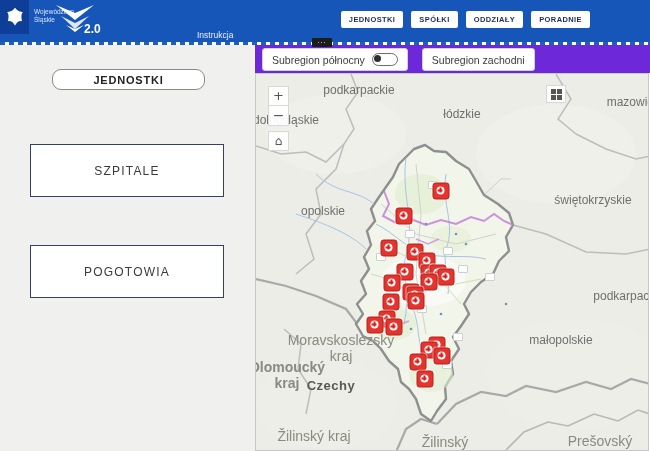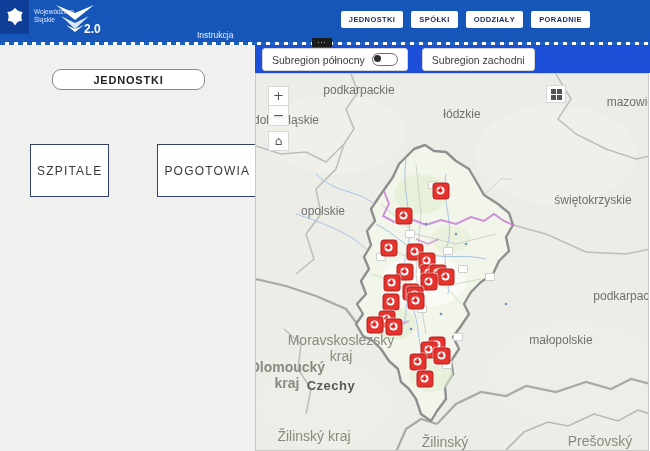--- a/index.html
+++ b/index.html
@@ -27,26 +27,26 @@
   .dashed-sep{position:absolute;left:0;top:42px;width:650px;height:3px;background:
     repeating-linear-gradient(90deg,#1f5fc0 0 5px,#ffffff 5px 9px);}
   .overflow-badge{position:absolute;left:312px;top:38px;width:20px;height:9px;background:#1c1c1c;
     color:#ffffff;font-size:8px;line-height:5px;text-align:center;letter-spacing:1px;z-index:30;border-radius:1px;}
 
   
   .sidebar{position:absolute;left:0;top:45px;width:255px;height:406px;background:#f0f0ee;border-right:1px solid #d6d6d4;}
   .section-pill{position:absolute;left:52px;top:24px;width:151px;height:19px;background:#ffffff;
     border:1px solid #8a8a8a;border-radius:9px;display:flex;align-items:center;justify-content:center;
     font-size:11px;font-weight:bold;color:#222222;letter-spacing:.8px;cursor:pointer;}
-  .side-buttons{position:absolute;left:30px;top:99px;width:194px;display:flex;flex-direction:row;gap:48px;}
+  .side-buttons{position:absolute;left:30px;top:99px;width:194px;display:flex;flex-direction:column;gap:48px;}
   .side-btn{height:53px;background:#ffffff;border:1px solid #33406b;color:#3a3a3a;
     font-family:"Liberation Sans",sans-serif;font-size:12px;letter-spacing:1.2px;cursor:pointer;}
 
   
-  .filter-bar{position:absolute;left:255px;top:45px;width:395px;height:28px;background:#1d4ed8;
+  .filter-bar{position:absolute;left:255px;top:45px;width:395px;height:28px;background:#6d28d9;
     display:flex;gap:14px;padding-left:7px;padding-top:3px;box-sizing:border-box;overflow:hidden;}
   .toggle-chip{flex:0 0 auto;display:flex;align-items:center;gap:7px;background:#ffffff;
     border:1px solid #d2d2d2;border-radius:3px;padding:0 9px;height:21px;cursor:pointer;}
   .toggle-label{font-size:10.5px;color:#3a3a3a;white-space:nowrap;}
   .switch{position:relative;width:24px;height:11px;border:1.5px solid #6b6b6b;border-radius:7px;background:#ffffff;flex:0 0 auto;}
   .knob{position:absolute;left:1px;top:1px;width:7px;height:7px;border-radius:50%;background:#2f2f2f;}
 
   
   .map{position:absolute;left:255px;top:73px;width:394px;height:378px;background:#ecede7;
     border:1px solid #c9c9c9;box-sizing:border-box;overflow:hidden;}

